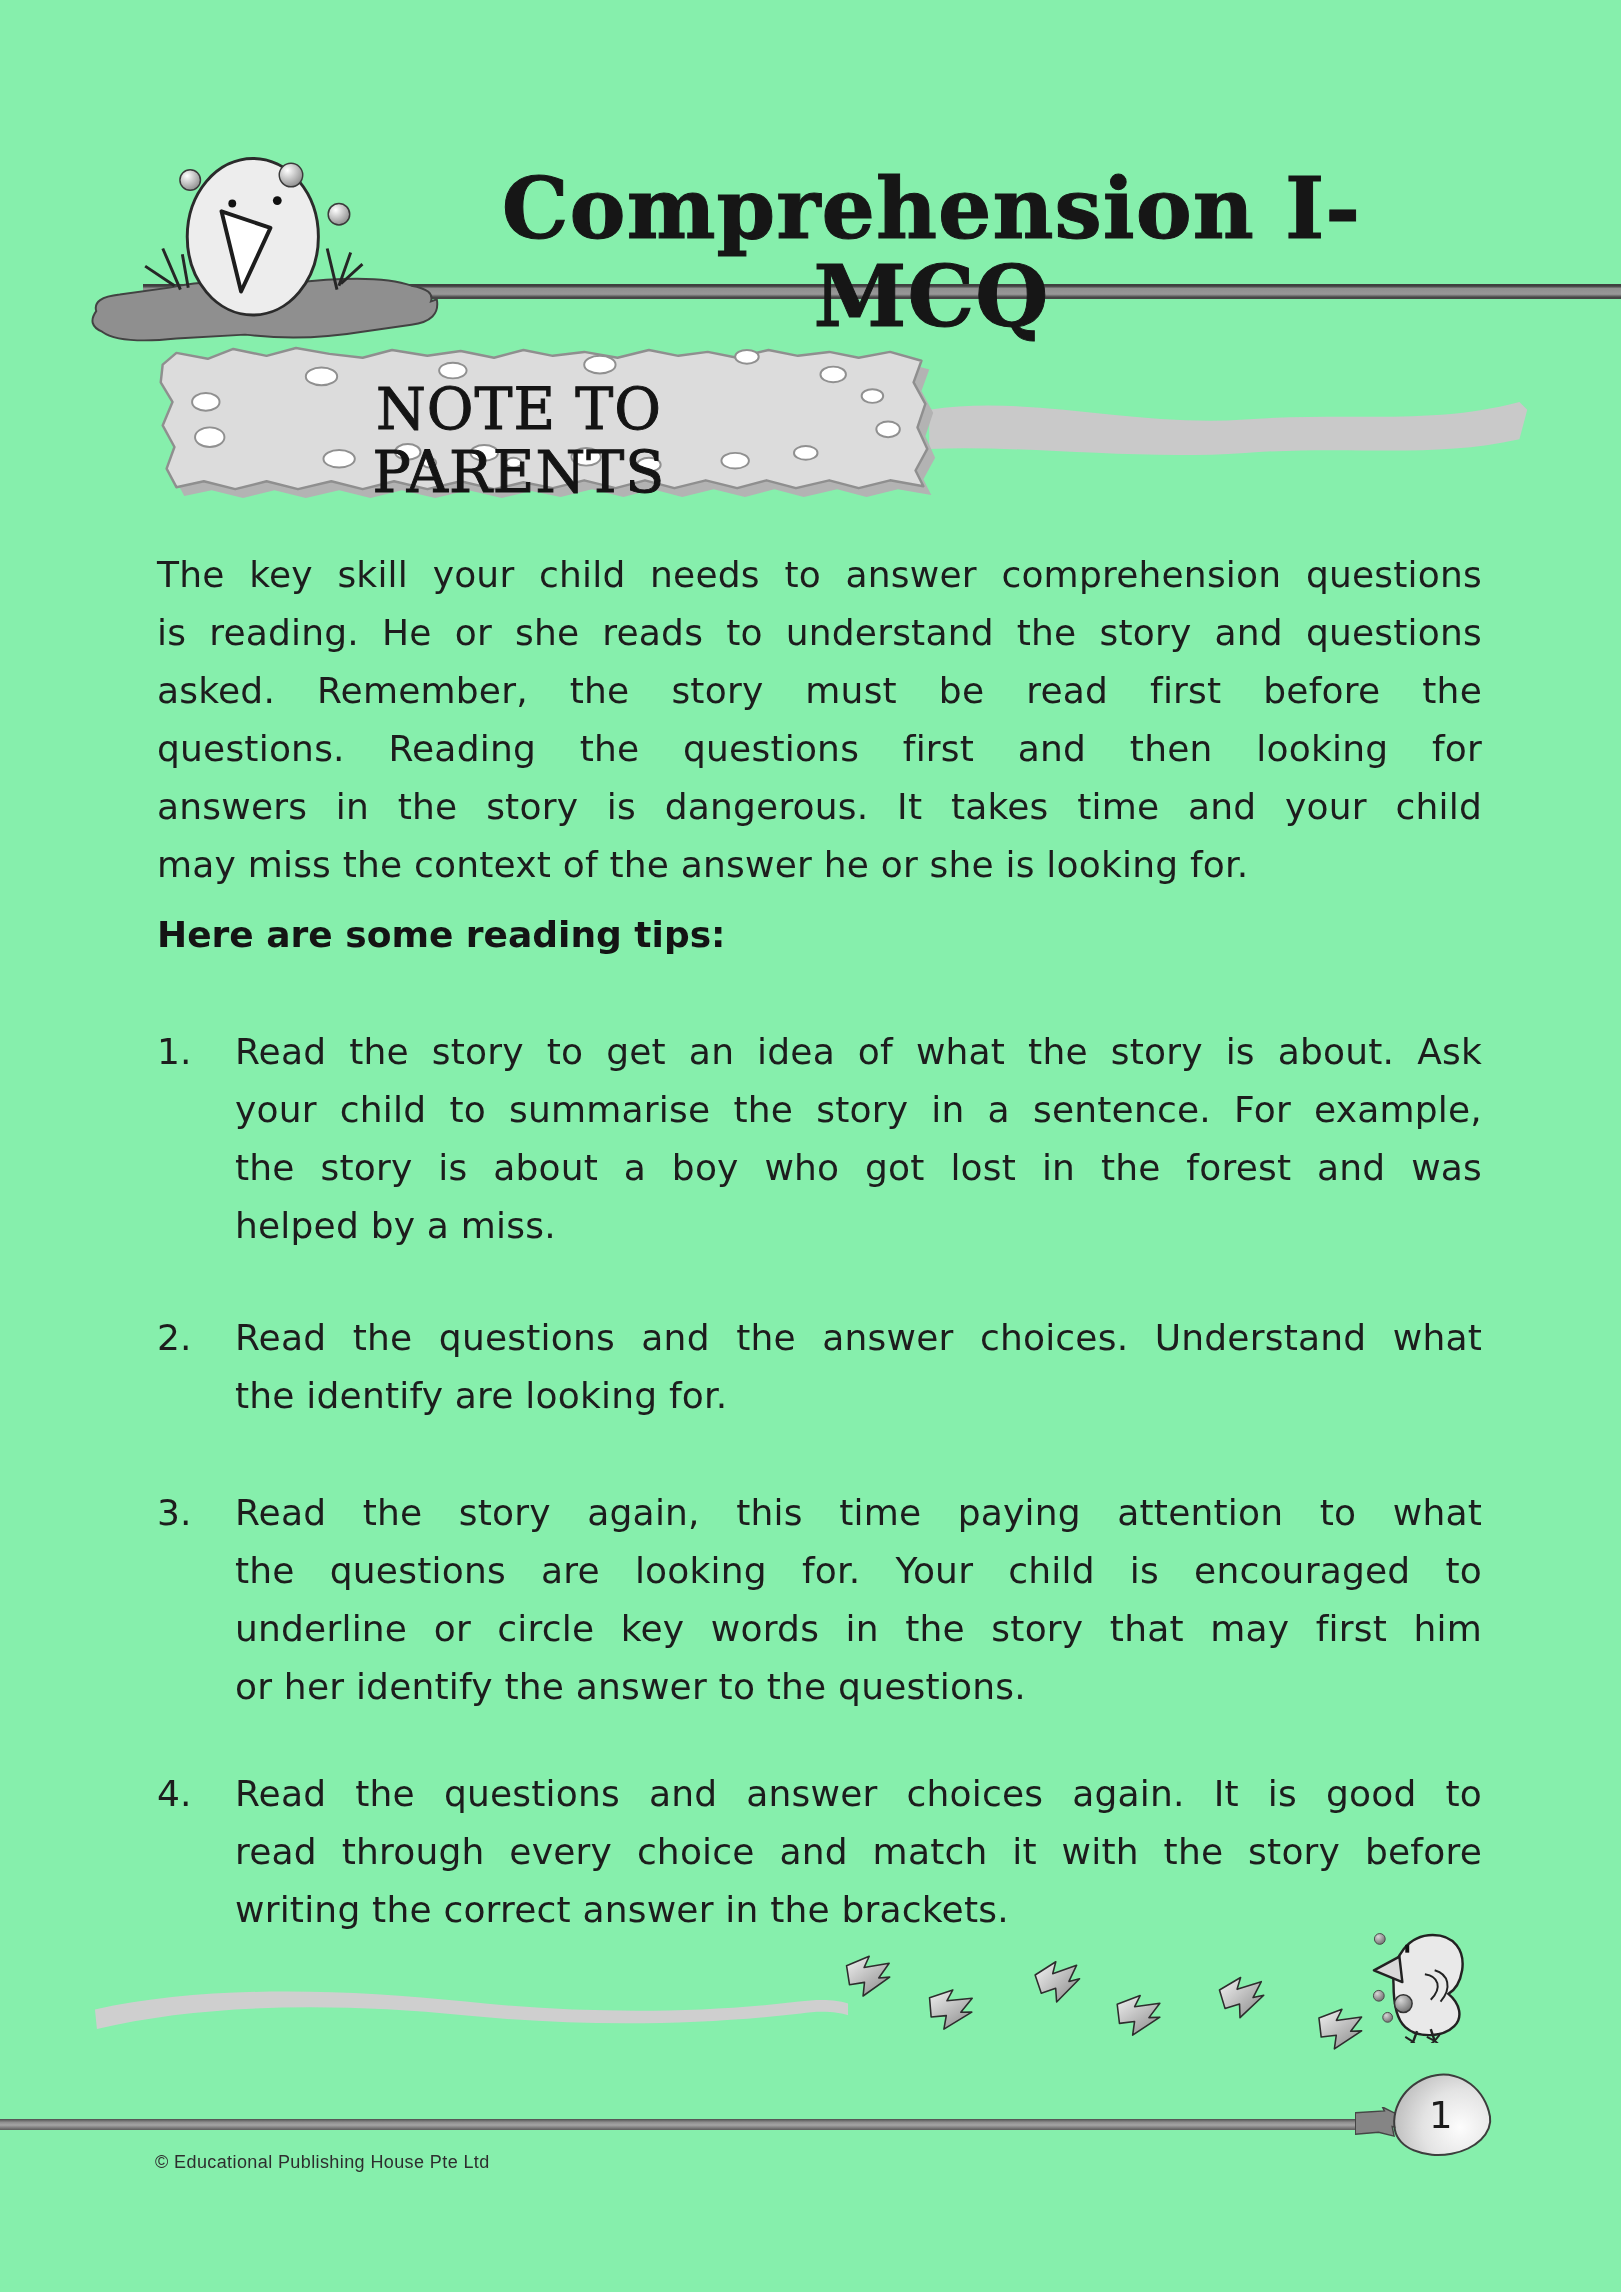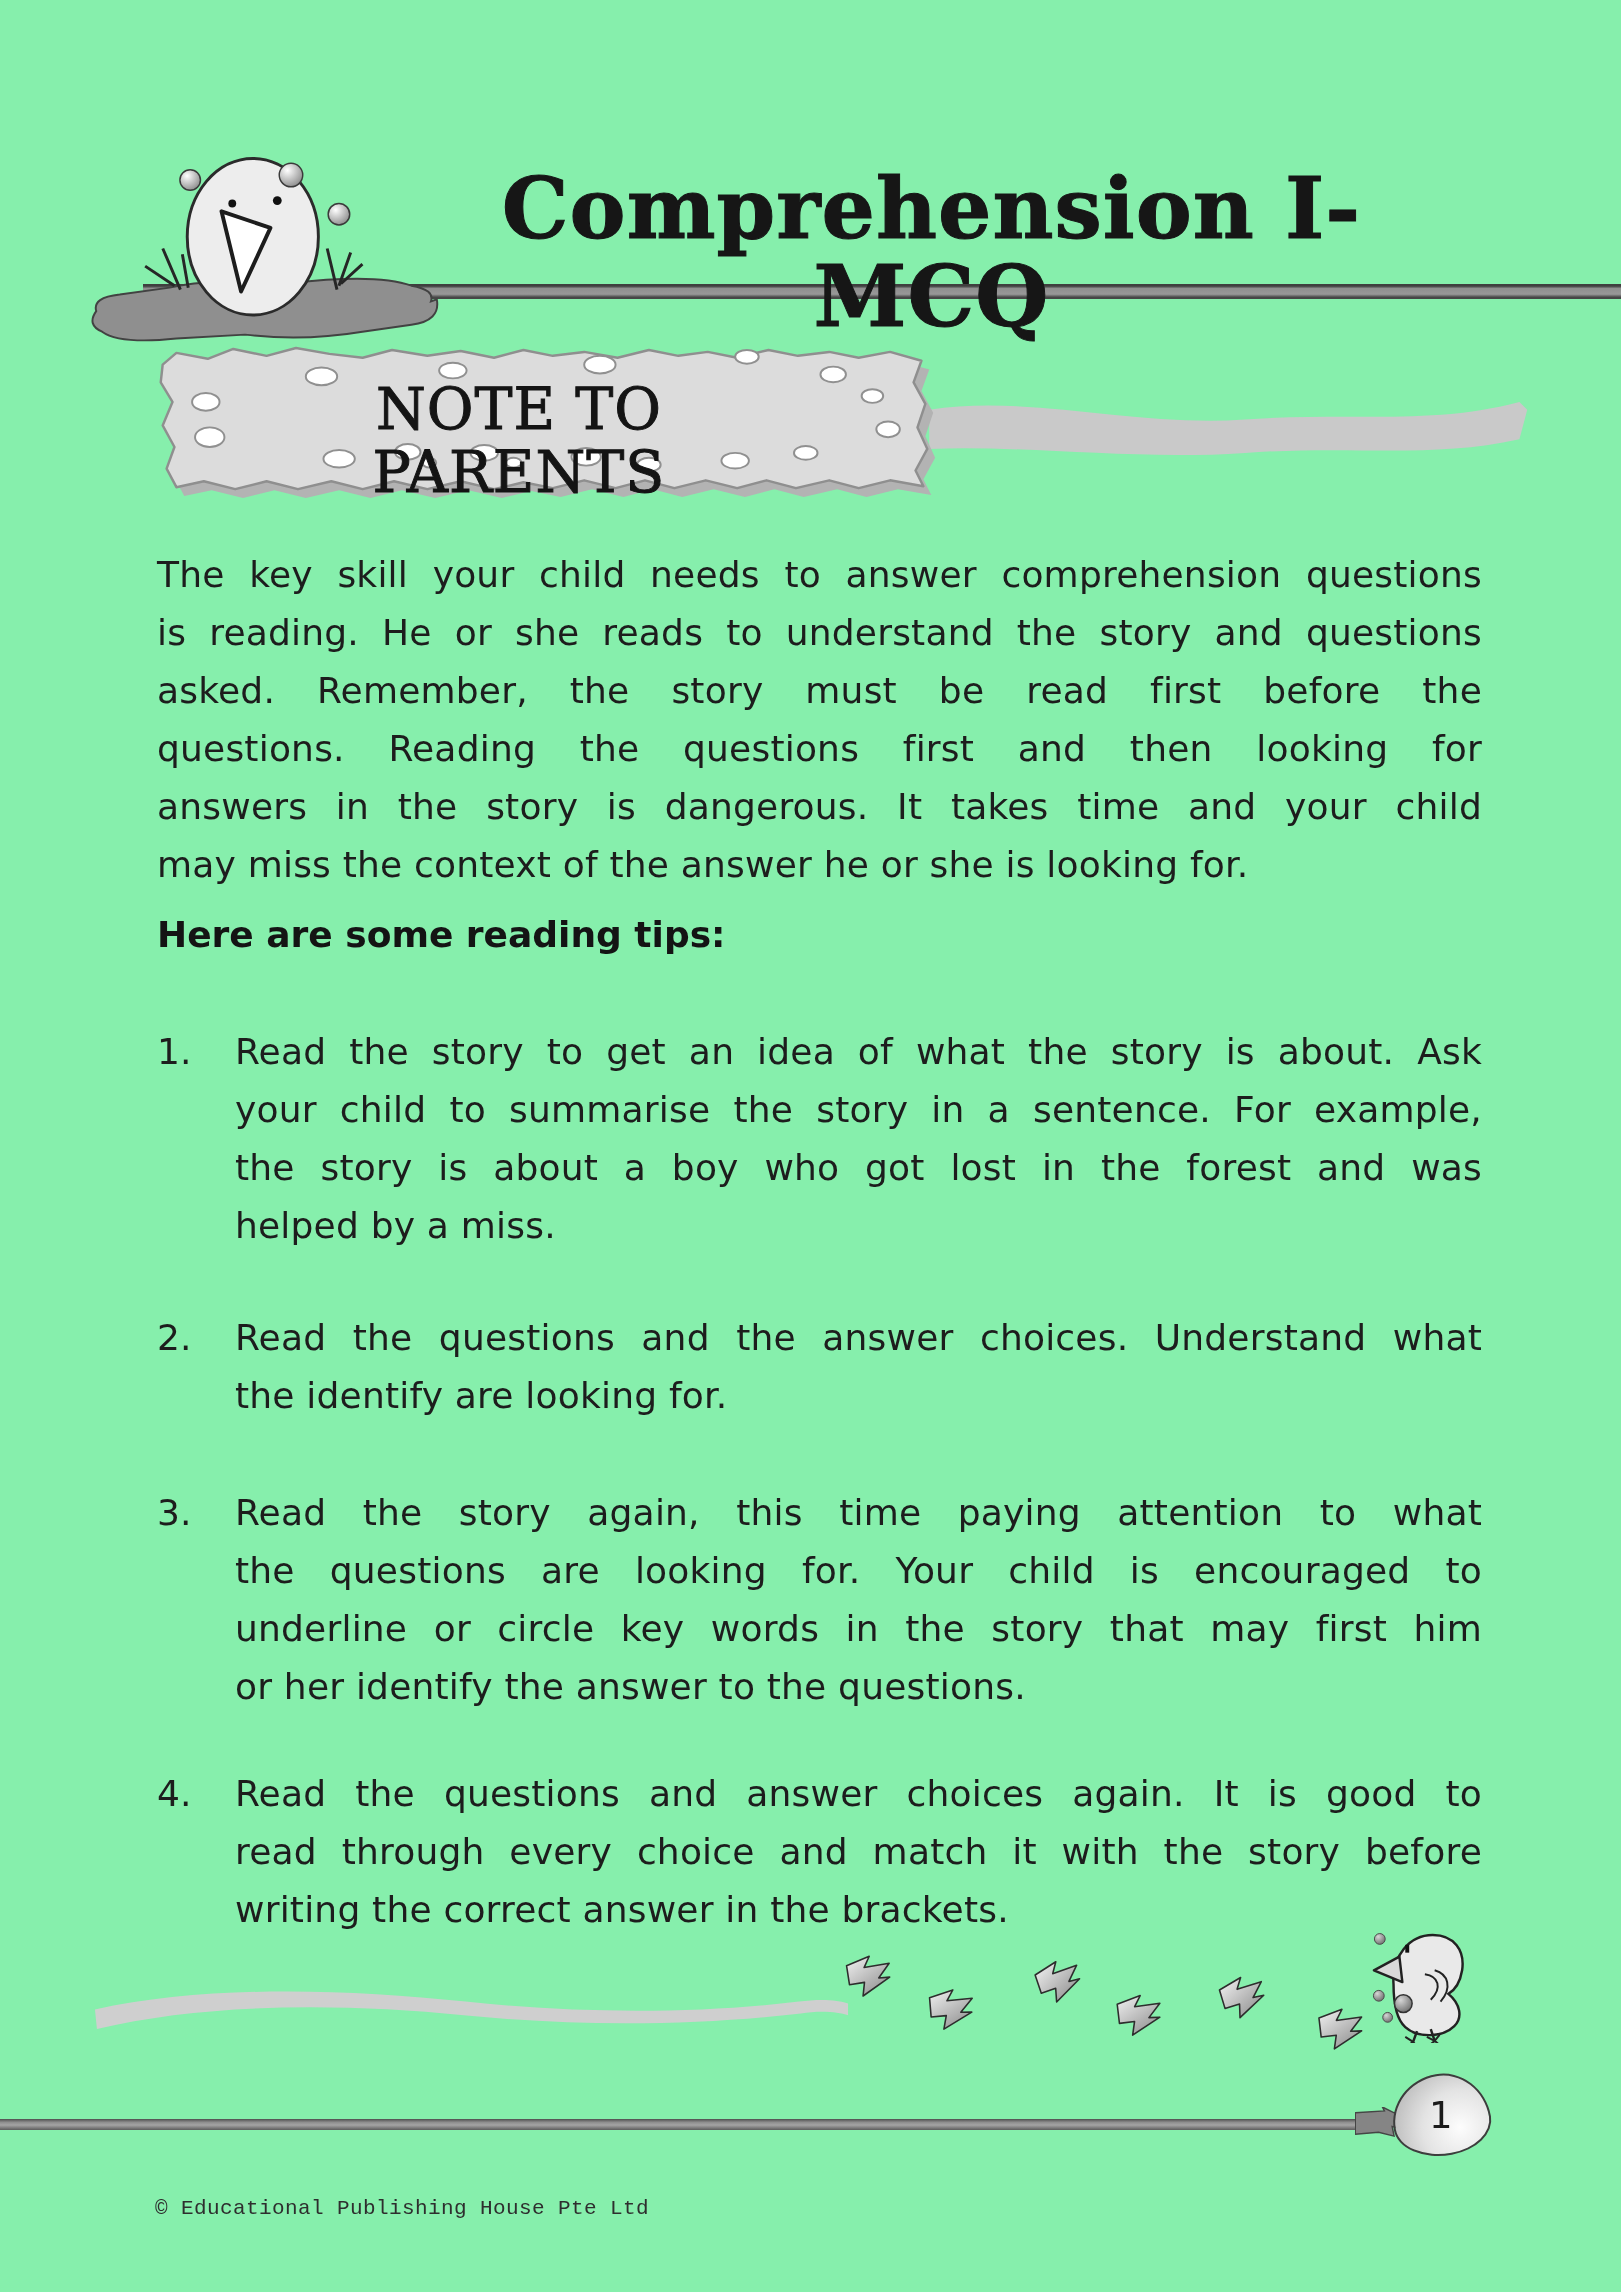--- a/index.html
+++ b/index.html
@@ -51,22 +51,22 @@
   .page-balloon {
     position:absolute; left:1392px; top:2074px; width:94px; height:78px;
     transform:rotate(-10deg);
     border:2px solid #3d3d3d;
     border-radius:52% 48% 46% 54% / 58% 62% 38% 42%;
     background:radial-gradient(circle at 68% 70%, #fdfdfd 0%, #e3e3e3 45%, #a9a9a9 100%);
     display:flex; align-items:center; justify-content:center;
   }
   .page-balloon span { transform:rotate(10deg); font-size:37px; color:#1b1b1b; }
   .copyright {
-    position:absolute; left:155px; top:2152px; font-size:21px; letter-spacing:0.4px;
-    color:#2e2e2e; font-family:Liberation Mono, monospace;margin-top:45px;
+    position:absolute; left:155px; top:2152px; font-size:18px; letter-spacing:0.4px;
+    color:#2e2e2e; font-family:Liberation Sans, sans-serif;
   }
 </style>
 </head>
 <body>
 
 <div class="canvas">
 
   <div class="header-rule"></div>
 
   <svg class="abs" style="left:86px; top:133px;" width="363" height="230" viewBox="0 0 370 235">

